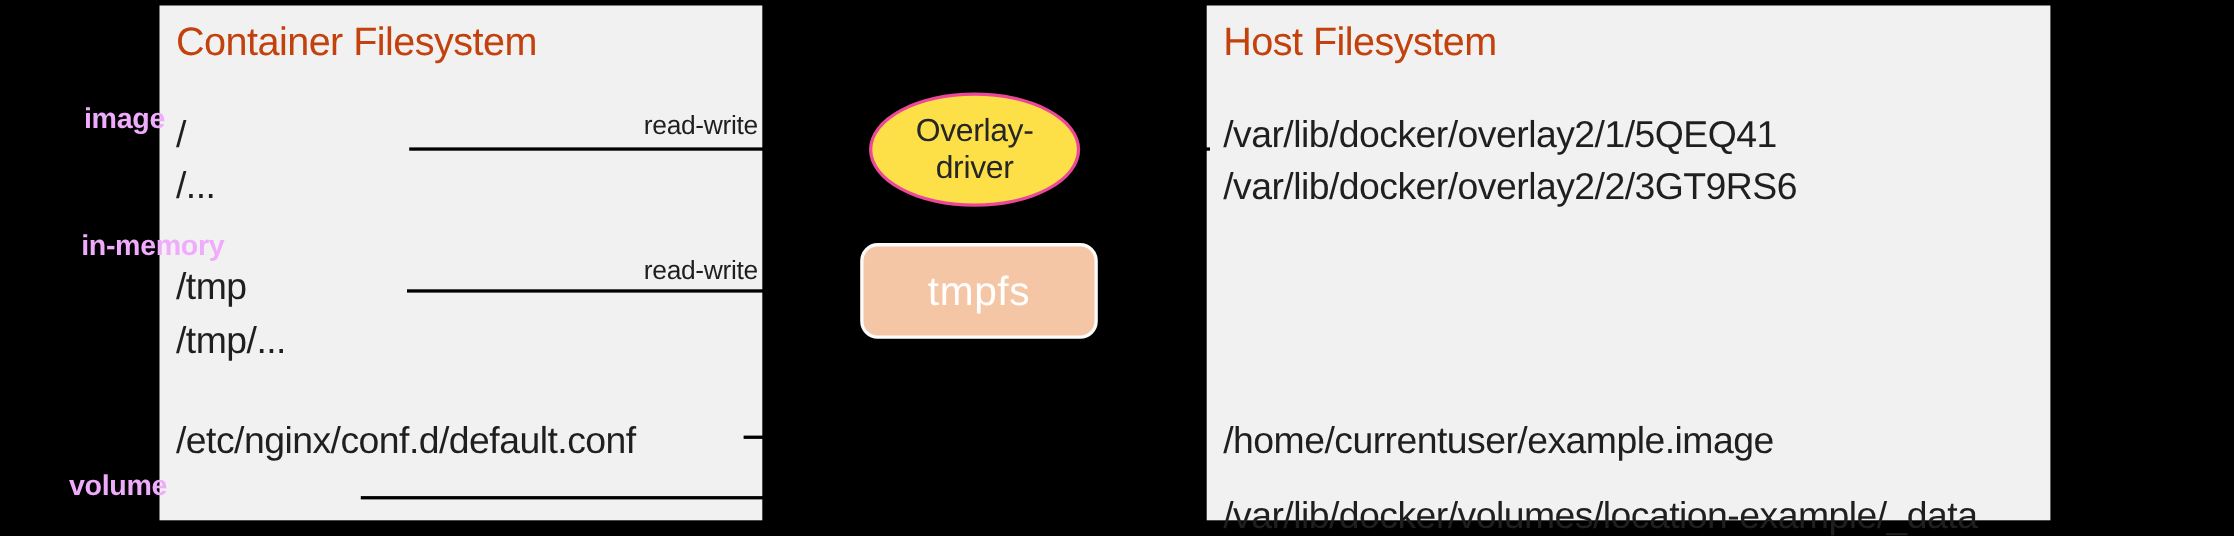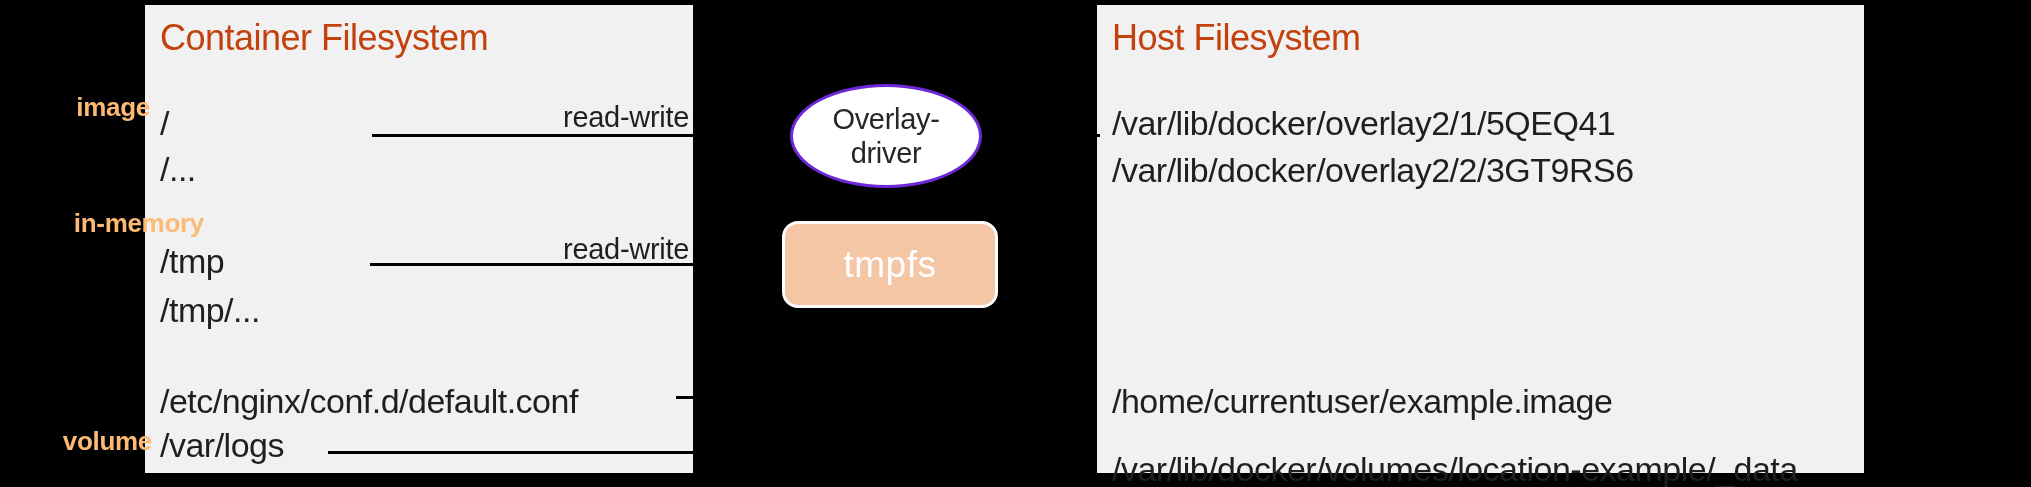--- a/index.html
+++ b/index.html
@@ -40,49 +40,49 @@
     color: #1f1f1f;
     white-space: nowrap;
     letter-spacing: -0.5px;
     line-height: 1.2;
   }
   .rw-label {
     position: absolute;
     right: 4px;
     width: 240px;
     text-align: right;
-    font-size: 29px;
+    font-size: 24px;
     color: #1f1f1f;
     letter-spacing: -0.3px;
   }
   .mount-label {
     position: absolute;
     left: 0;
     text-align: right;
     font-size: 26px;
     font-weight: bold;
-    color: #fdba74;
+    color: #f0abfc;
     white-space: nowrap;
     z-index: 3;
     letter-spacing: -0.3px;
   }
   .connector {
     position: absolute;
     height: 3px;
     background: #000;
     z-index: 2;
   }
   .overlay-ellipse {
     position: absolute;
     left: 790px;
     top: 84px;
     width: 192px;
     height: 104px;
-    background: #ffffff;
-    border: 3px solid #6d28d9;
+    background: #fde047;
+    border: 3px solid #ec4899;
     border-radius: 50%;
     box-sizing: border-box;
     display: flex;
     flex-direction: column;
     align-items: center;
     justify-content: center;
     z-index: 4;
   }
   .overlay-ellipse span {
     font-size: 29px;
@@ -122,21 +122,20 @@
     <div class="fs-path" style="top:98px">/</div>
     <div class="fs-path" style="top:144px">/...</div>
 
     <div class="rw-label" style="top:96px">read-write</div>
     <div class="rw-label" style="top:228px">read-write</div>
 
     <div class="fs-path" style="top:236px">/tmp</div>
     <div class="fs-path" style="top:285px">/tmp/...</div>
 
     <div class="fs-path" style="top:376px">/etc/nginx/conf.d/default.conf</div>
-    <div class="fs-path" style="top:420px">/var/logs</div>
   </div>
 
   <div class="panel panel-host">
     <div class="panel-title">Host Filesystem</div>
 
     <div class="fs-path" style="top:98px">/var/lib/docker/overlay2/1/5QEQ41</div>
     <div class="fs-path" style="top:145px">/var/lib/docker/overlay2/2/3GT9RS6</div>
 
     <div class="fs-path" style="top:376px">/home/currentuser/example.image</div>
     <div class="fs-path" style="top:444px">/var/lib/docker/volumes/location-example/_data</div>

